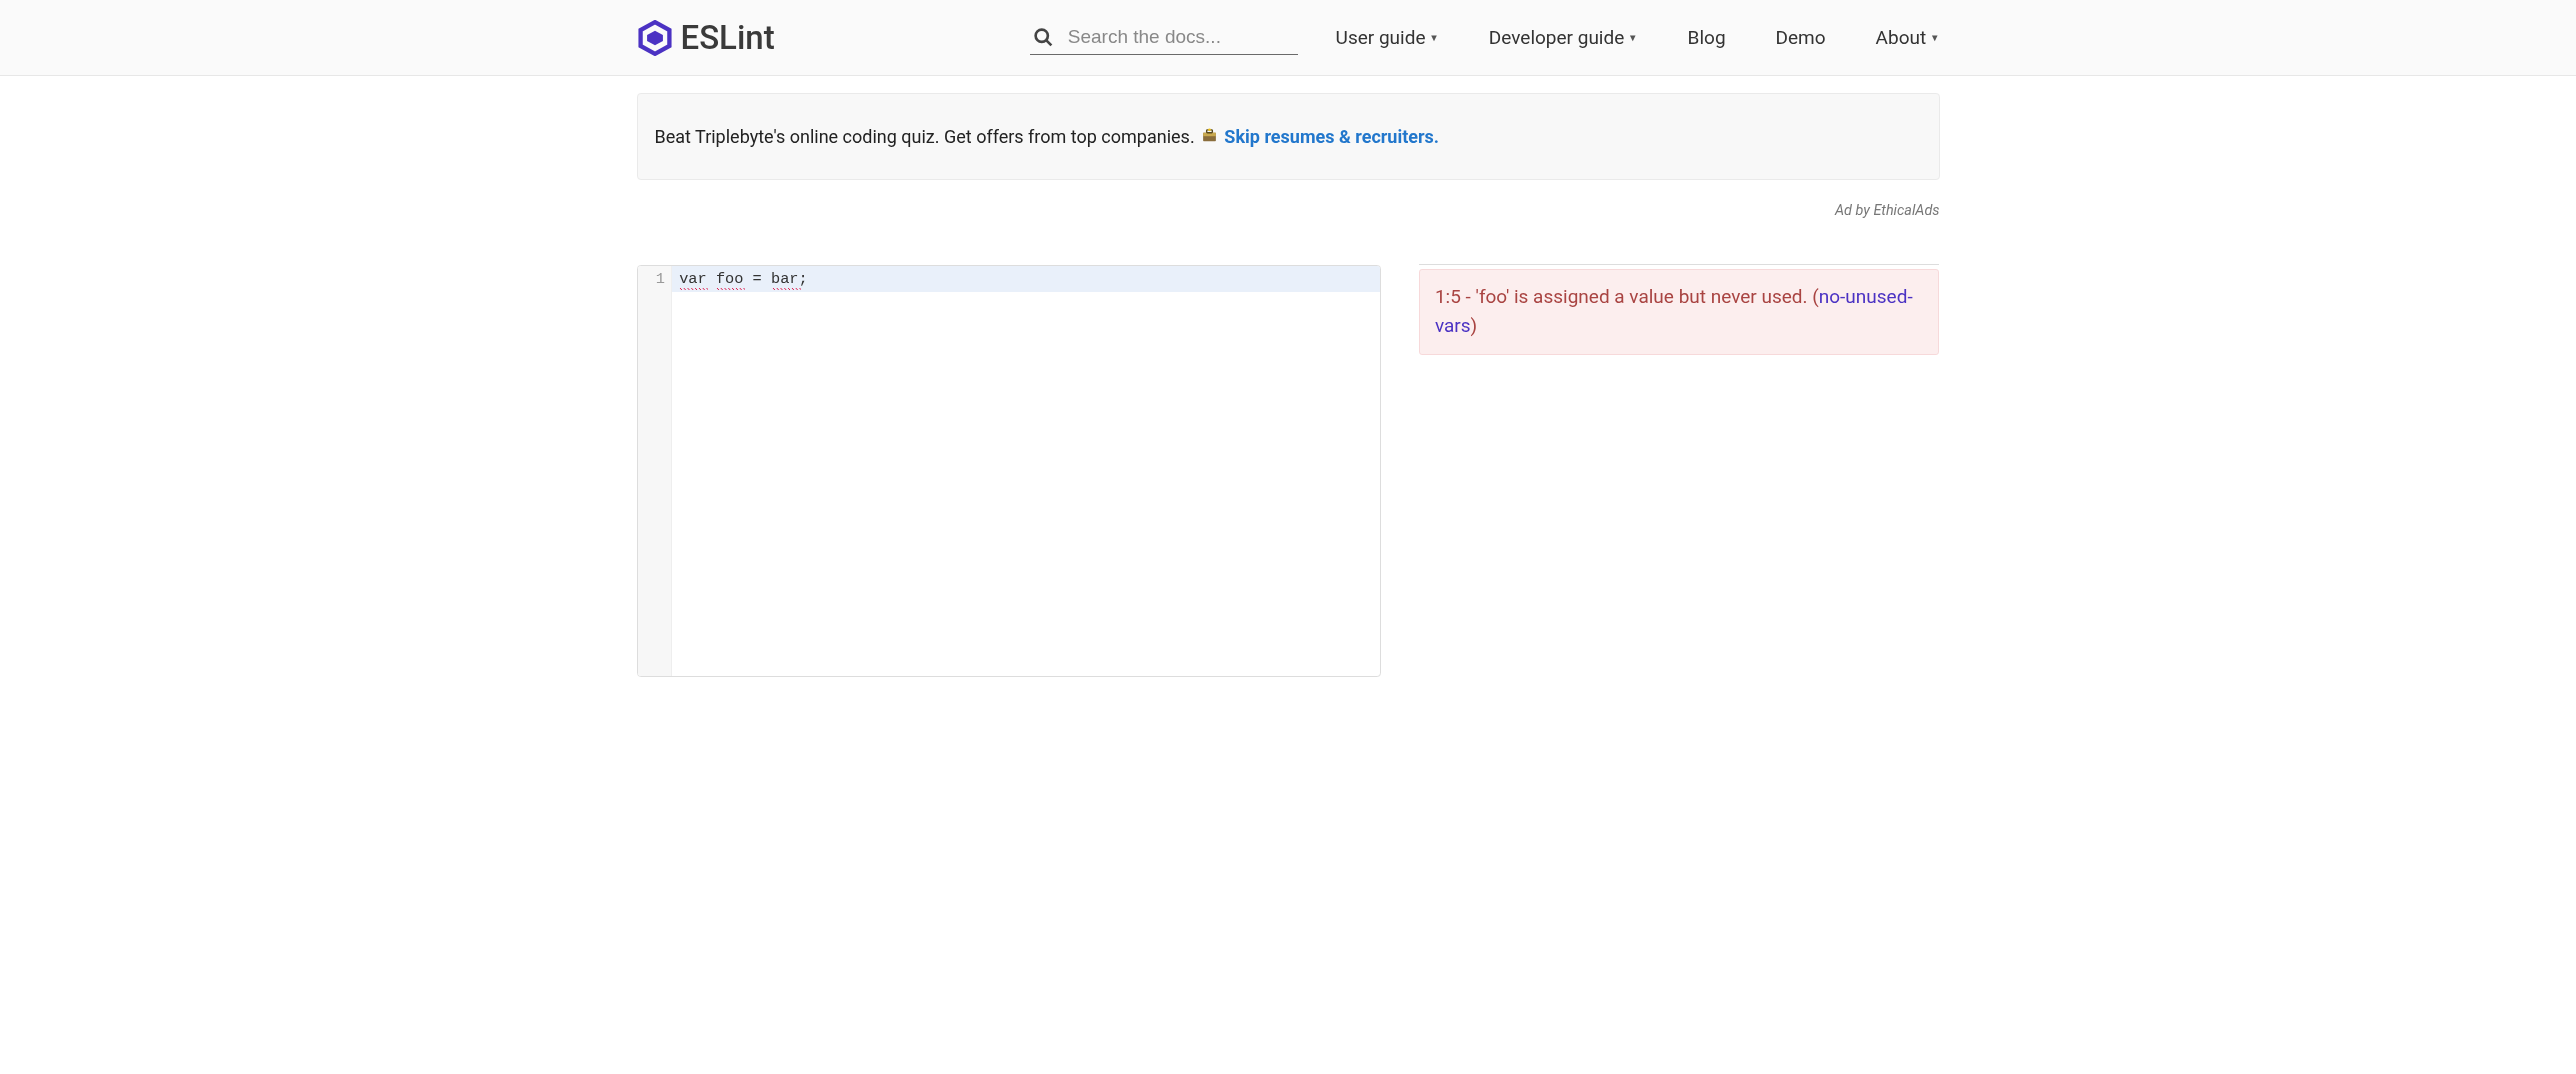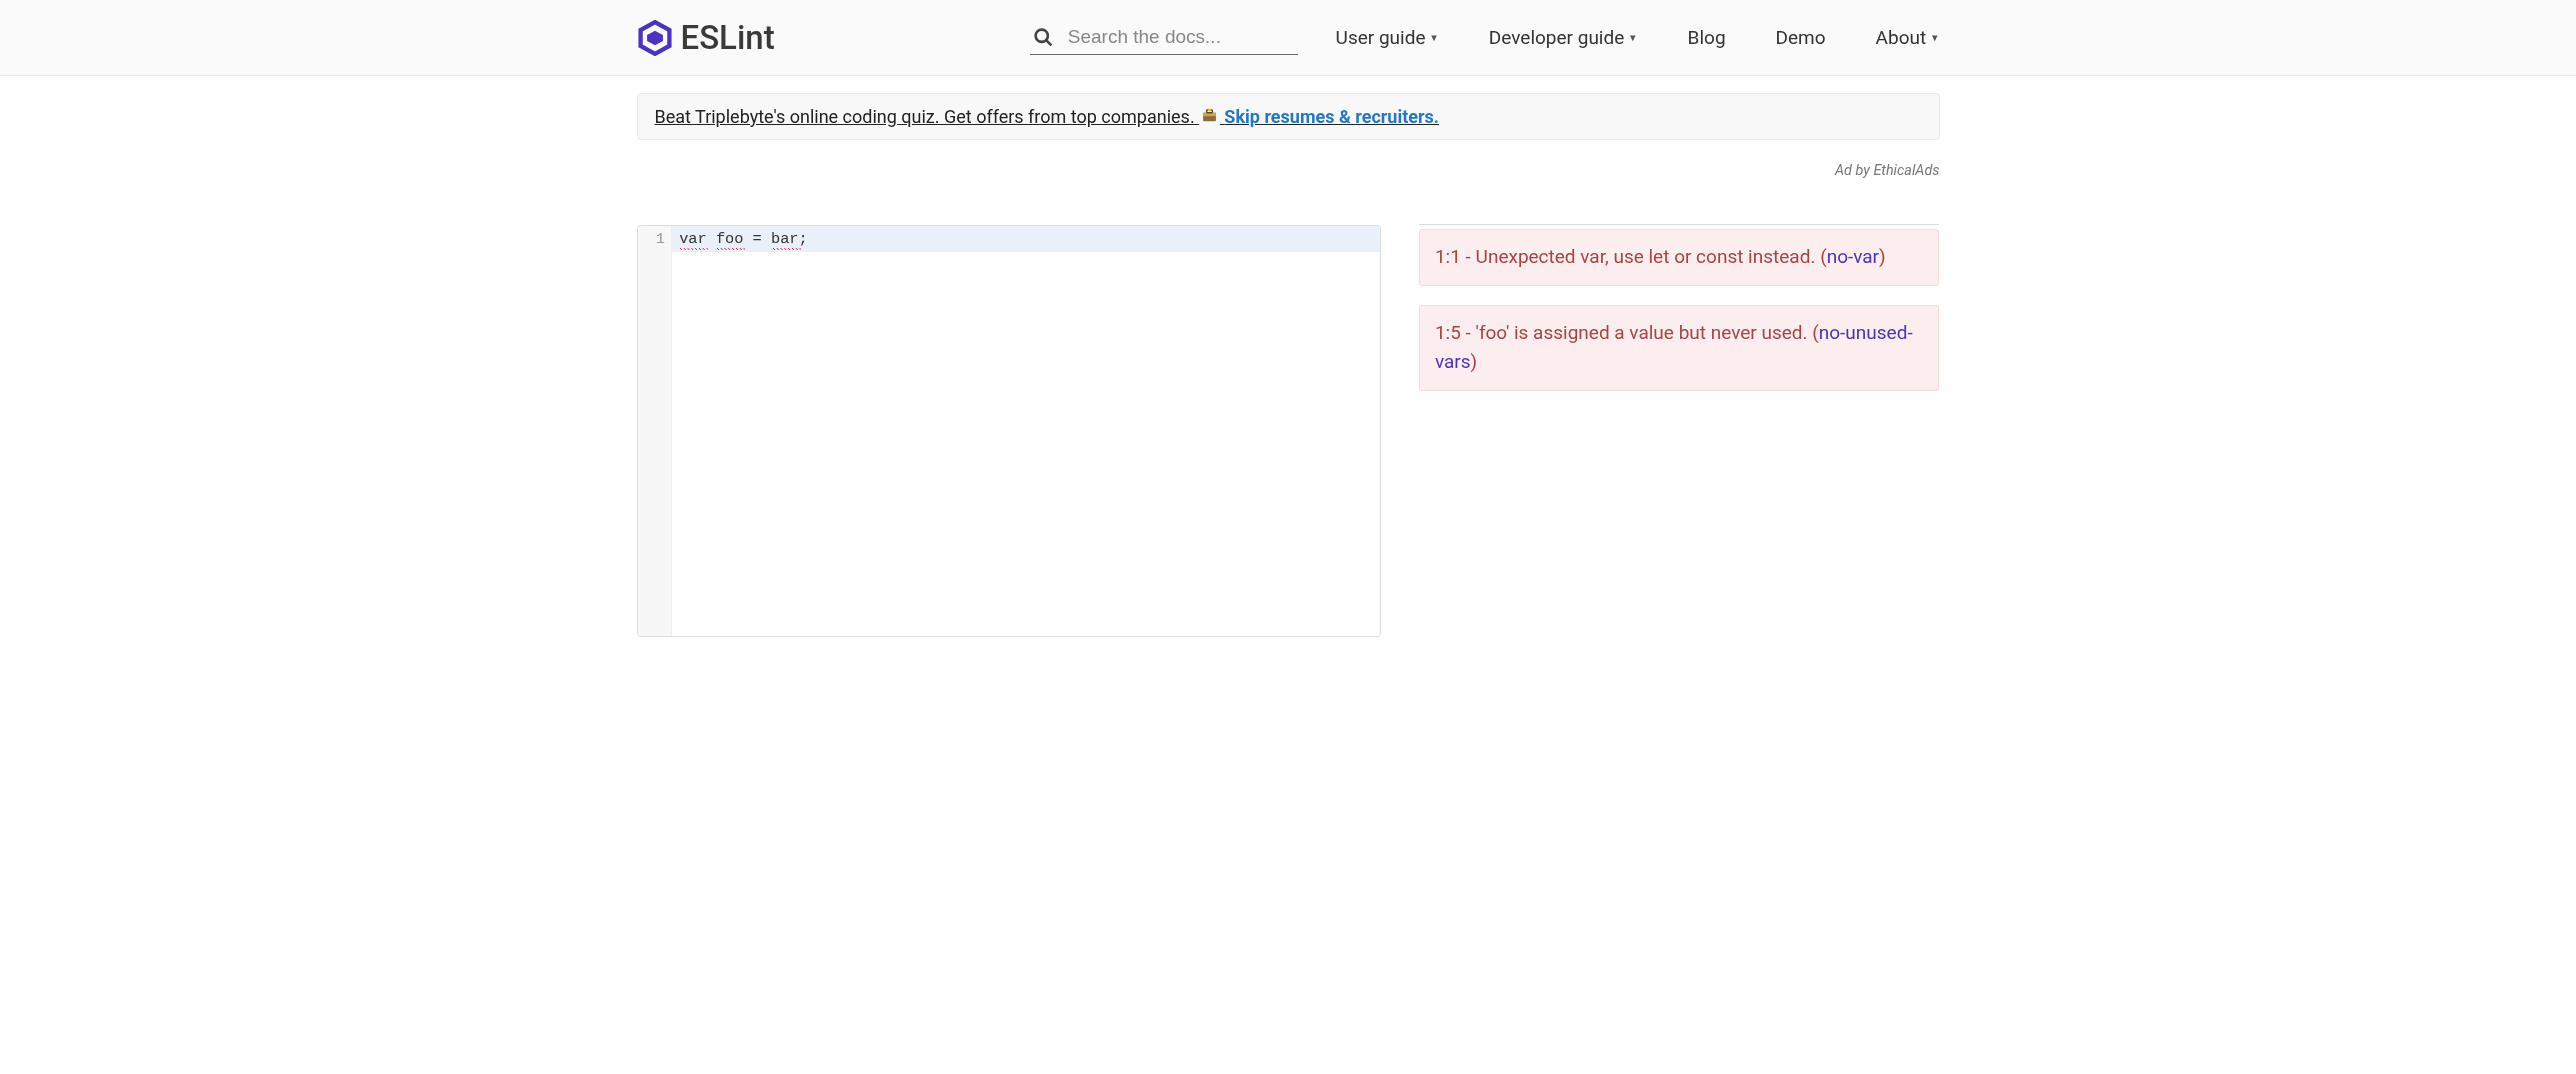--- a/index.html
+++ b/index.html
@@ -76,25 +76,24 @@
   }
   .container {
     max-width: 1341px;
     margin: 0 auto;
     padding: 0 19px;
   }
   .ad-box {
     background: #f8f8f8;
     border: 1px solid #eaeaea;
     border-radius: 3.8px;
-    padding: 12px 17px;
+    padding: 32px 17px;
     margin-top: 17px;
     font-size: 18px;
     color: #222;
-    text-decoration: underline;
   }
   .ad-icon {
     display: inline-block;
     width: 17px;
     height: 17px;
     vertical-align: -1px;
     margin: 0 1.9px;
   }
   .ad-link {
     color: #2277cc;
@@ -274,26 +273,20 @@
           <span class="err-underline" style="left:100px; width:29px;"></span>
         </div>
       </div>
     </div>
 
     <div class="results">
       <div class="tab-underline"></div>
 
       <div class="messages">
         <div class="msg">
-          <span>1:1</span>
-          <span> - </span>
-          <span>Unexpected var, use let or const instead.</span>
-          <span> (</span><span class="rule-link">no-var</span><span>)</span>
-        </div>
-        <div class="msg">
           <span>1:5</span>
           <span> - </span>
           <span>'foo' is assigned a value but never used.</span>
           <span> (</span><span class="rule-link">no-unused-vars</span><span>)</span>
         </div>
       </div>
     </div>
 
   </div>
 </div>

